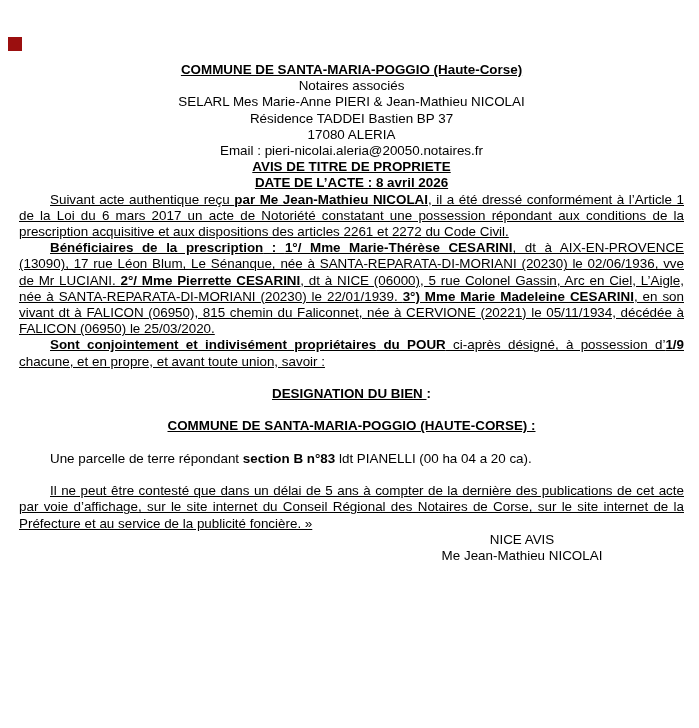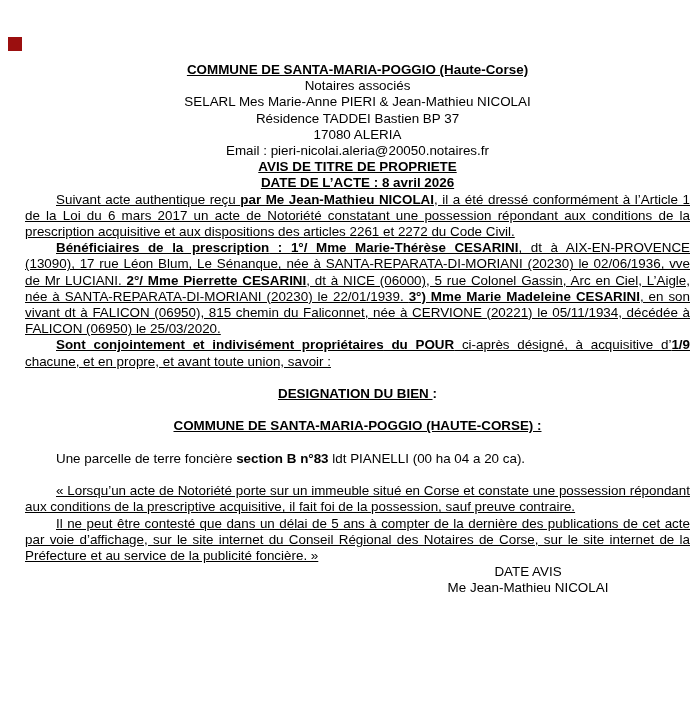--- a/index.html
+++ b/index.html
@@ -18,21 +18,21 @@
   }
   .red-marker {
     position: absolute;
     left: 8px;
     top: 37px;
     width: 14px;
     height: 14px;
   }
   .doc {
     position: absolute;
-    left: 25px;
+    left: 19px;
     top: 62px;
     width: 665px;
     font-size: 13.4px;
     line-height: 16.2px;
   }
   .center { text-align: center; }
   .just {
     text-align: justify;
     text-indent: 31px;
     text-decoration: underline;
@@ -64,40 +64,39 @@
     <div class="center">Résidence TADDEI Bastien BP 37</div>
     <div class="center">17080 ALERIA</div>
     <div class="center">Email : pieri-nicolai.aleria@20050.notaires.fr</div>
     <div class="center"><span class="b u">AVIS DE TITRE DE PROPRIETE</span></div>
     <div class="center"><span class="b u">DATE DE L’ACTE : 8 avril 2026</span></div>
 
     <div class="just"><span>Suivant acte authentique reçu </span><span class="b">par Me Jean-Mathieu NICOLAI</span><span>, il a été dressé conformément à l’Article 1 de la Loi du 6 mars 2017 un acte de Notoriété constatant une possession répondant aux conditions de la prescription acquisitive et aux dispositions des articles 2261 et 2272 du Code Civil.</span></div>
 
     <div class="just"><span class="b u">Bénéficiaires de la prescription</span><span class="b"> : </span><span class="b u">1°/ Mme Marie-Thérèse CESARINI</span><span>, dt à AIX-EN-PROVENCE (13090), 17 rue Léon Blum, Le Sénanque, née à SANTA-REPARATA-DI-MORIANI (20230) le 02/06/1936, vve de Mr LUCIANI. </span><span class="b u">2°/ Mme Pierrette CESARINI</span><span>, dt à NICE (06000), 5 rue Colonel Gassin, Arc en Ciel, L’Aigle, née à SANTA-REPARATA-DI-MORIANI (20230) le 22/01/1939. </span><span class="b u">3°) Mme Marie Madeleine CESARINI</span><span>, en son vivant dt à FALICON (06950), 815 chemin du Faliconnet, née à CERVIONE (20221) le 05/11/1934, décédée à FALICON (06950) le 25/03/2020.</span></div>
 
-    <div class="just"><span class="b u">Sont conjointement et indivisément propriétaires</span><span class="b"> du POUR</span><span> ci-après désigné, à acquisitive d’</span><span class="b">1/9</span><span> chacune, et en propre, et avant toute union, savoir :</span></div>
+    <div class="just"><span class="b u">Sont conjointement et indivisément propriétaires</span><span class="b"> du POUR</span><span> ci-après désigné, à possession d’</span><span class="b">1/9</span><span> chacune, et en propre, et avant toute union, savoir :</span></div>
 
     <div class="blank"></div>
 
     <div class="center"><span class="b u">DESIGNATION DU BIEN </span><span class="b">:</span></div>
 
     <div class="blank"></div>
 
     <div class="center"><span class="b u">COMMUNE DE SANTA-MARIA-POGGIO (HAUTE-CORSE) :</span></div>
 
     <div class="blank"></div>
 
-    <div class="indent"><span>Une parcelle de terre foncière </span><span class="b">section B n°83</span><span> ldt PIANELLI (00 ha 04 a 20 ca).</span></div>
+    <div class="indent"><span>Une parcelle de terre répondant </span><span class="b">section B n°83</span><span> ldt PIANELLI (00 ha 04 a 20 ca).</span></div>
 
     <div class="blank"></div>
 
 
-    <div class="just"><span>« Lorsqu’un acte de Notoriété porte sur un immeuble situé en Corse et constate une possession répondant aux conditions de la prescriptive acquisitive, il fait foi de la possession, sauf preuve contraire.</span></div>
 
     <div class="just"><span>Il ne peut être contesté que dans un délai de 5 ans à compter de la dernière des publications de cet acte par voie d’affichage, sur le site internet du Conseil Régional des Notaires de Corse, sur le site internet de la Préfecture et au service de la publicité foncière. »</span></div>
 
     <div class="sig">
-      <div>DATE AVIS</div>
+      <div>NICE AVIS</div>
       <div>Me Jean-Mathieu NICOLAI</div>
     </div>
 
   </div>
 </div>
 
 </body></html>

